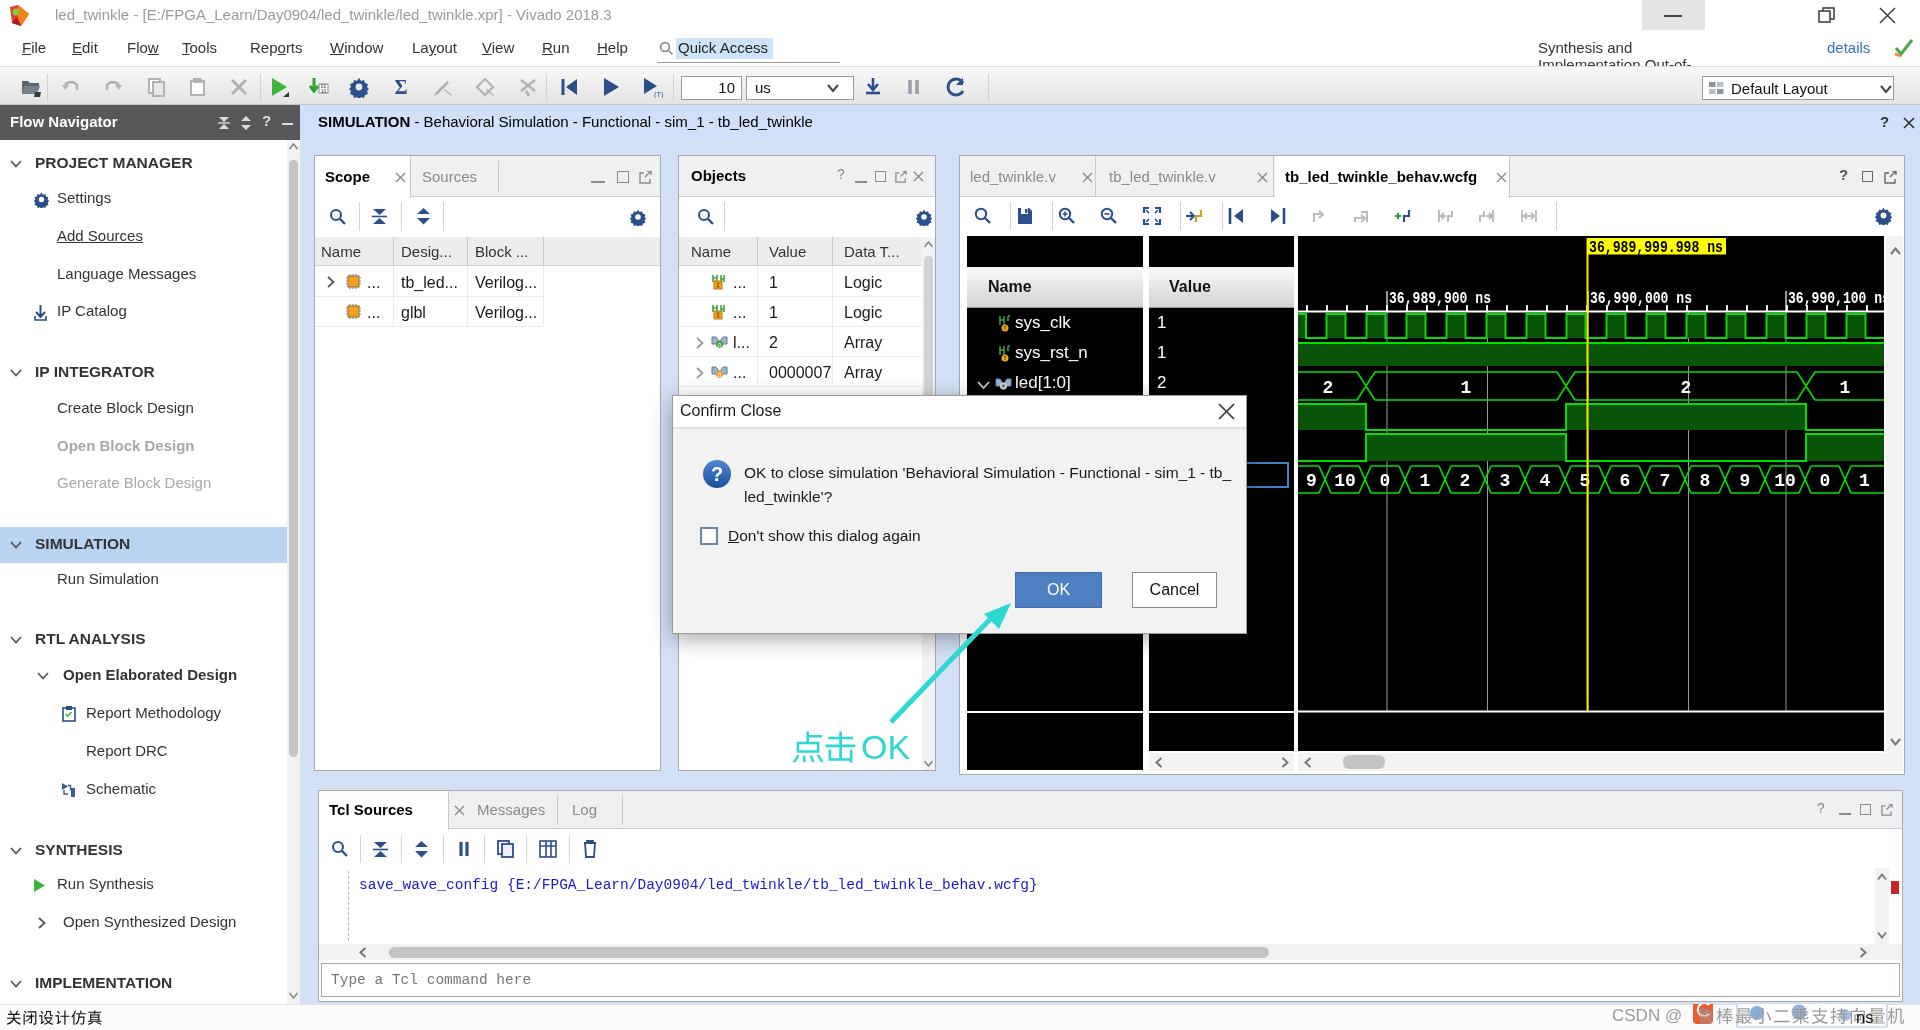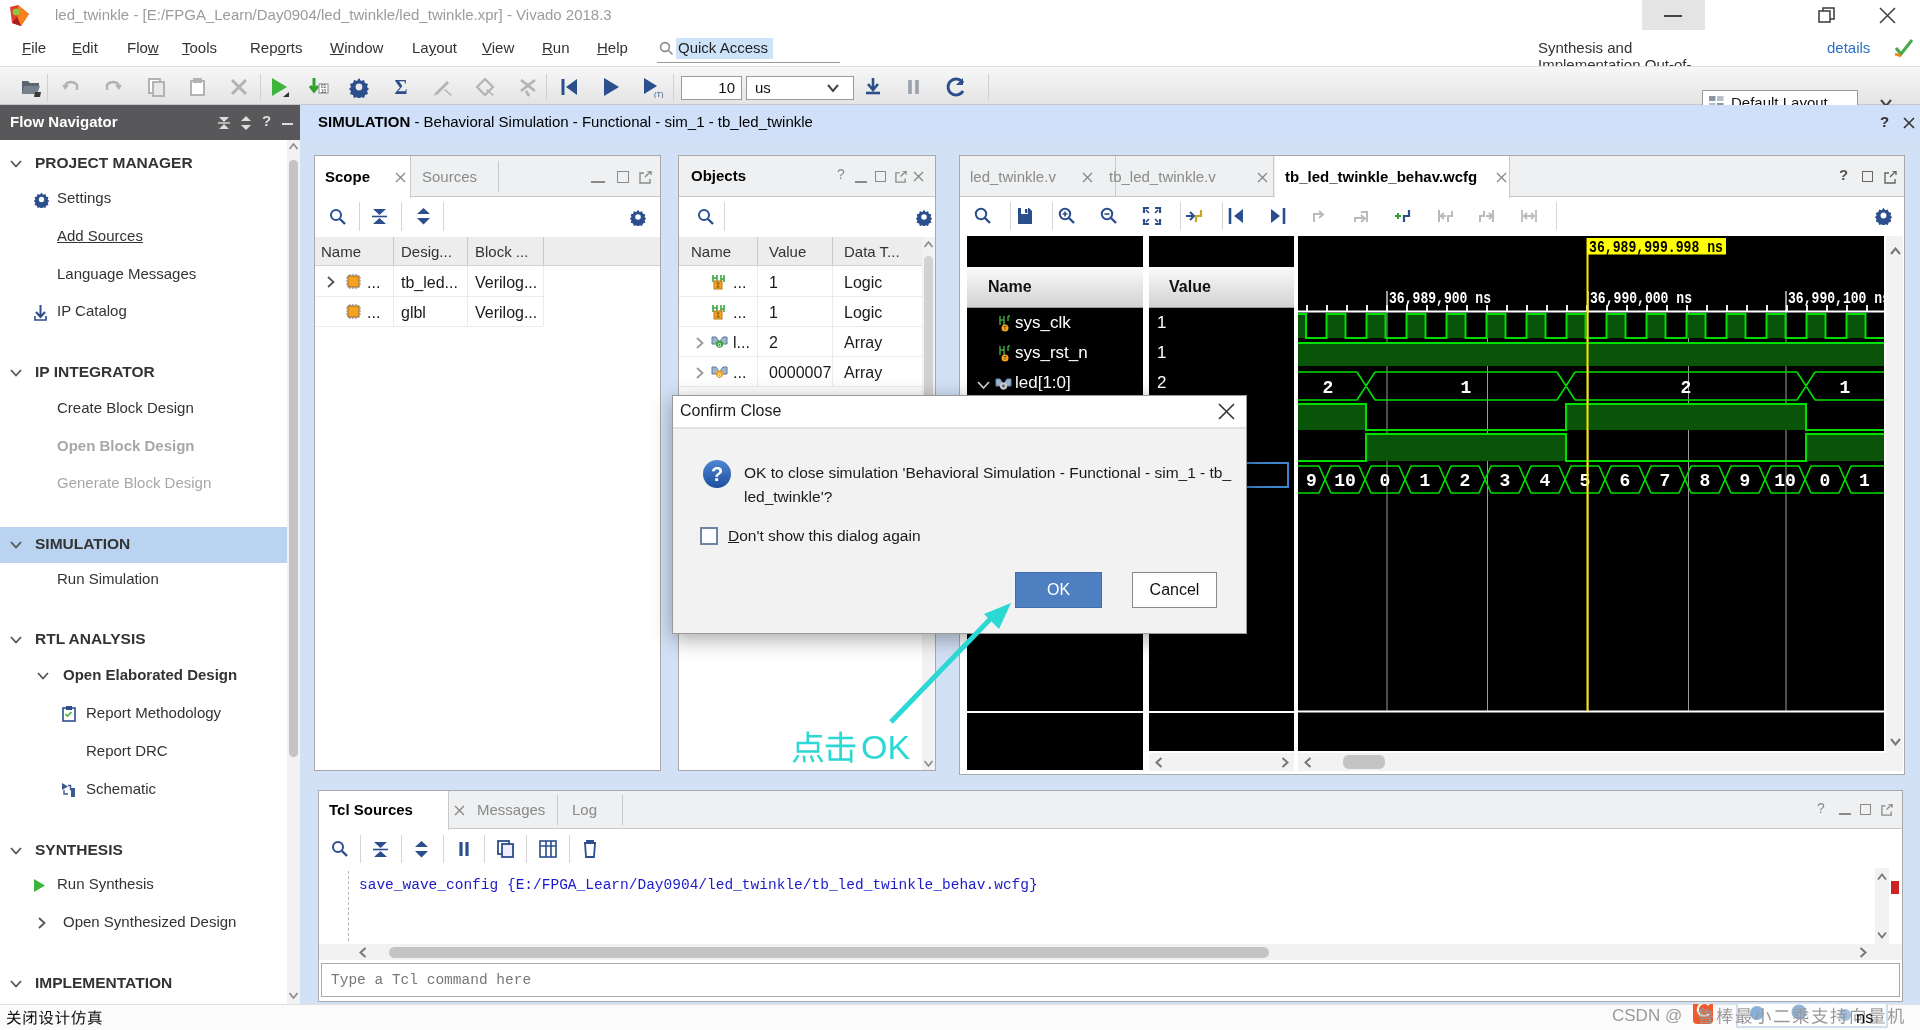--- a/index.html
+++ b/index.html
@@ -164,21 +164,21 @@
         <path d="M11 2 V12 M6 8 L11 14 L16 8" stroke="#2b4e8c" stroke-width="2.6" fill="none"></path>
         <path d="M4 17 H18" stroke="#2b4e8c" stroke-width="2.6"></path>
       </svg>
 <svg class="abs" style="left:903px;top:9px" width="22" height="22" viewBox="0 0 22 22">
         <path d="M7 4 V18 M14 4 V18" stroke="#9aa2ac" stroke-width="3.6"></path>
       </svg>
 <svg class="abs" style="left:945px;top:9px" width="22" height="22" viewBox="0 0 22 22">
         <path d="M18 7 A8 8 0 1 0 18 15" stroke="#2b4e8c" stroke-width="2.8" fill="none"></path>
         <path d="M18 2 V9 H11 Z" fill="#2b4e8c"></path>
       </svg>
-<div class="abs" style="left:1702px;top:23px;width:156px;height:24px;background:#fff;border:1px solid #9a9a9a">
+<div class="abs" style="left:1702px;top:9px;width:192px;height:24px;background:#fff;border:1px solid #9a9a9a">
 <svg class="abs" style="left:6px;top:5px" width="15" height="13" viewBox="0 0 15 13">
           <rect x="0" y="0" width="6.5" height="5" fill="#8a96a4"></rect>
           <rect x="8" y="0" width="6.5" height="5" fill="#b7c0ca"></rect>
           <rect x="0" y="7" width="6.5" height="5" fill="#b7c0ca"></rect>
           <rect x="8" y="7" width="6.5" height="5" fill="#8a96a4"></rect>
         </svg>
 <div class="abs" style="left:28px;top:1px;font-size:15px;color:#111;line-height:21px">Default Layout</div>
 <svg class="abs" style="left:176px;top:8px" width="14" height="9" viewBox="0 0 14 9">
           <path d="M2 1 L7 7 L12 1" stroke="#444" stroke-width="2" fill="none"></path>
         </svg>
@@ -424,21 +424,21 @@
         <path d="M1 2 L5 2 L8.5 7 L12 2 L16 2 L16 9 L12 9 L8.5 13 L5 9 L1 9 Z" fill="#9db6ce" stroke="#5a7a9a" stroke-width="1"></path>
         <circle cx="8.5" cy="9" r="3.6" fill="#f6a21f"></circle>
         <text x="8.5" y="11.5" font-size="6" fill="#fff" text-anchor="middle">0</text>
       </svg>
 <div class="cell" style="left:54px;top:208px">...</div>
       <div class="cell" style="left:90px;top:208px">0000007</div>
       <div class="cell" style="left:165px;top:208px">Array</div>
 </div>
 <div class="panel" style="left:959px;top:155px;width:946px;height:620px">
 <div class="tabbar"></div>
-<div class="tab" style="left:0;width:156px;border-right:1px solid #c9c9c9;">led_twinkle.v</div>
+<div class="tab" style="left:0;width:136px;border-right:1px solid #c9c9c9;">led_twinkle.v</div>
 <svg class="abs" style="left:122px;top:16px" width="11" height="11" viewBox="0 0 11 11">
         <path d="M1 1 L10 10 M10 1 L1 10" stroke="#8a8a8a" stroke-width="1.4"></path>
       </svg>
 <div class="tab" style="left:139px;width:175px;border-right:1px solid #c9c9c9">tb_led_twinkle.v</div>
 <svg class="abs" style="left:297px;top:16px" width="11" height="11" viewBox="0 0 11 11">
         <path d="M1 1 L10 10 M10 1 L1 10" stroke="#8a8a8a" stroke-width="1.4"></path>
       </svg>
 <div class="tab act" style="left:315px;width:235px">tb_led_twinkle_behav.wcfg</div>
 <svg class="abs" style="left:536px;top:16px" width="11" height="11" viewBox="0 0 11 11">
         <path d="M1 1 L10 10 M10 1 L1 10" stroke="#8a8a8a" stroke-width="1.4"></path>

